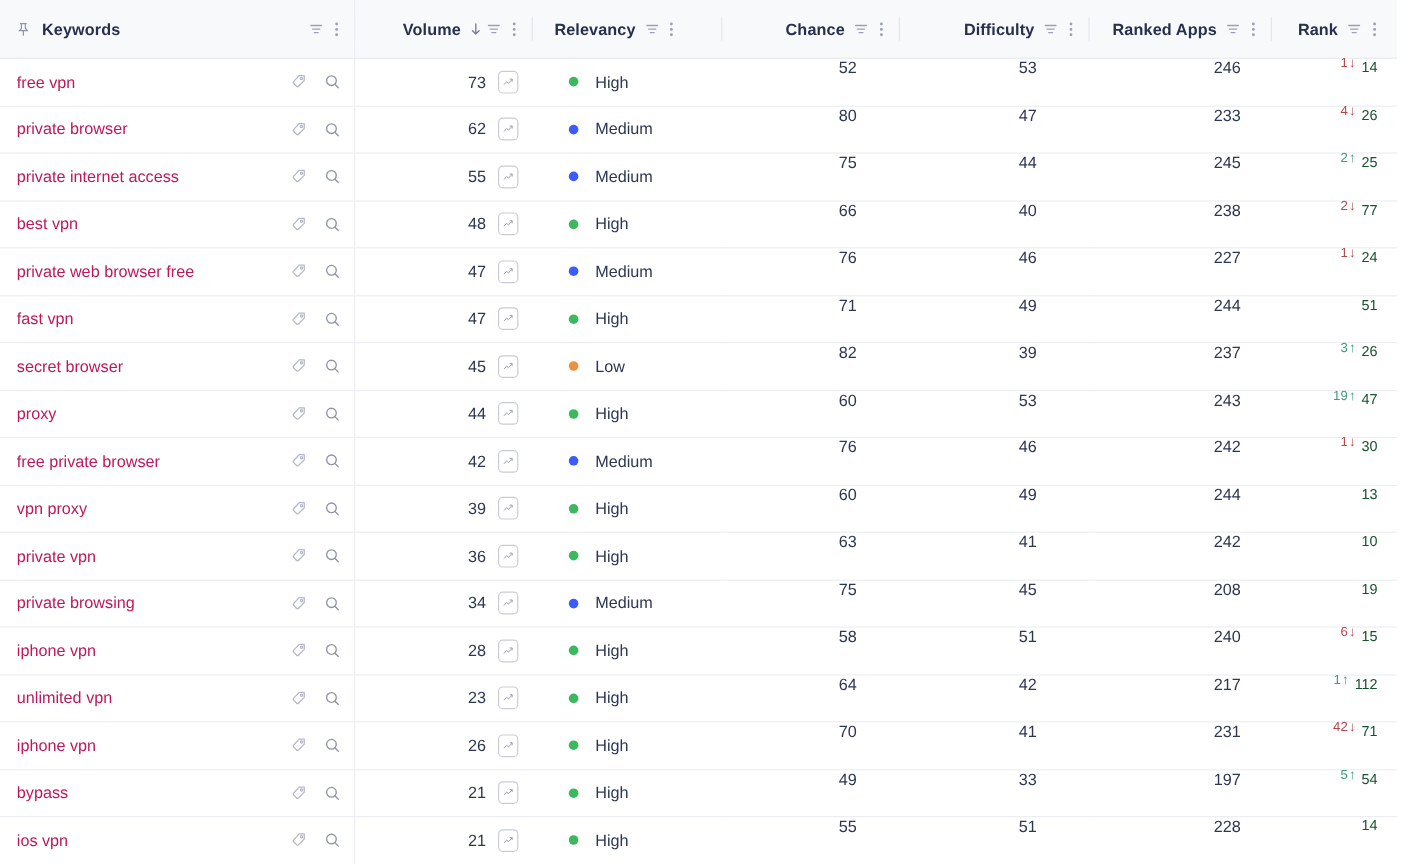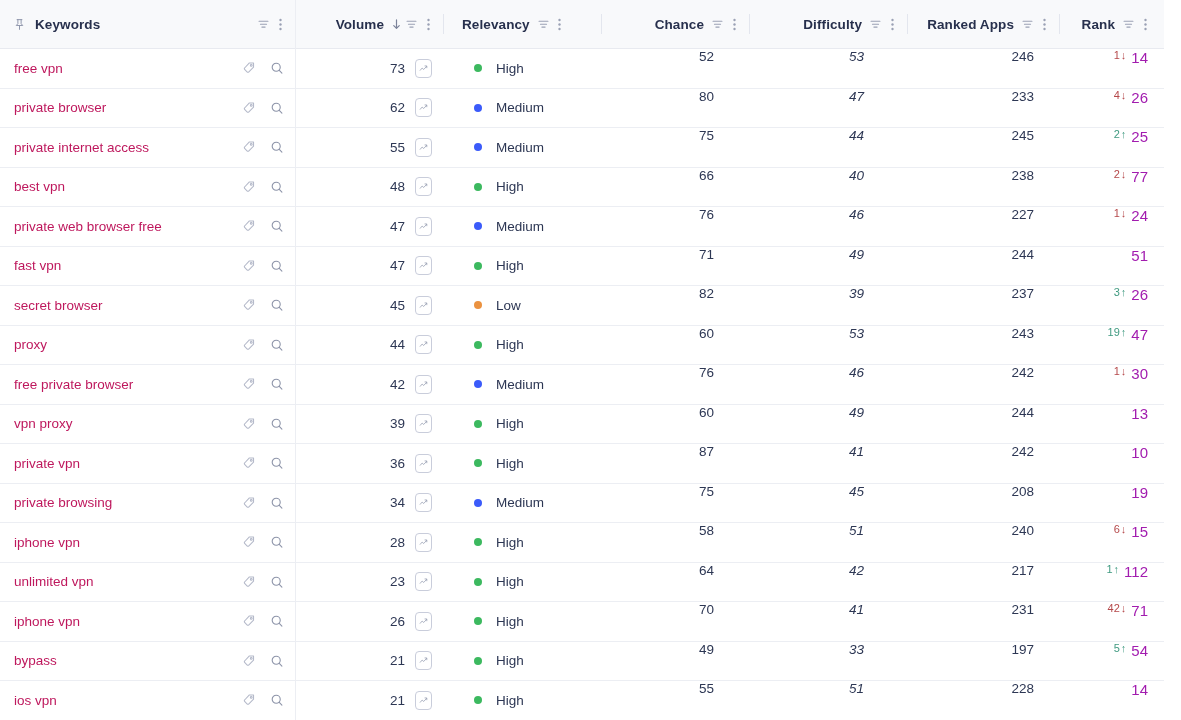--- a/index.html
+++ b/index.html
@@ -176,21 +176,21 @@
 
   
   .num-cell {
     display: flex;
     align-items: flex-start;
     justify-content: flex-end;
     height: 38.5px;
     box-sizing: border-box;
   }
   .pad-chance { padding-right: 36px; }
-  .pad-diff   { padding-right: 44px; font-style: italic; }
+  .pad-diff   { padding-right: 44px; }
   .pad-apps   { padding-right: 26px; }
 
   
   .rank-cell {
     display: flex;
     align-items: baseline;
     justify-content: flex-end;
     height: 38.5px;
     padding-right: 16px;
     box-sizing: border-box;
@@ -203,22 +203,22 @@
     position: relative;
     top: -4px;
   }
   .rank-delta.up   { color: #3f9a80; }
   .rank-delta.down { color: #b5484a; }
   .rank-delta .arrow {
     margin-left: 1px;
     font-size: 11px;
   }
   .rank-val {
-    font-size: 15px;
-    color: #a21caf;
+    font-size: 12px;
+    color: #14532d;
   }
 </style>
 </head>
 <body>
 
 <div id="app">
   <div class="divider-col"></div>
 
   <table class="kw-table">
     <colgroup>
@@ -1042,21 +1042,21 @@
       </div>
     </td>
     <td>
       <div class="rel-cell">
         <span class="dot" style="background:#3cb95f"></span>
         <span>High</span>
       </div>
     </td>
     <td>
       <div class="num-cell pad-chance">
-              <span>87</span>
+              <span>63</span>
             </div>
     </td>
     <td>
       <div class="num-cell pad-diff">
               <span>41</span>
             </div>
     </td>
     <td>
       <div class="num-cell pad-apps">
               <span>242</span>

